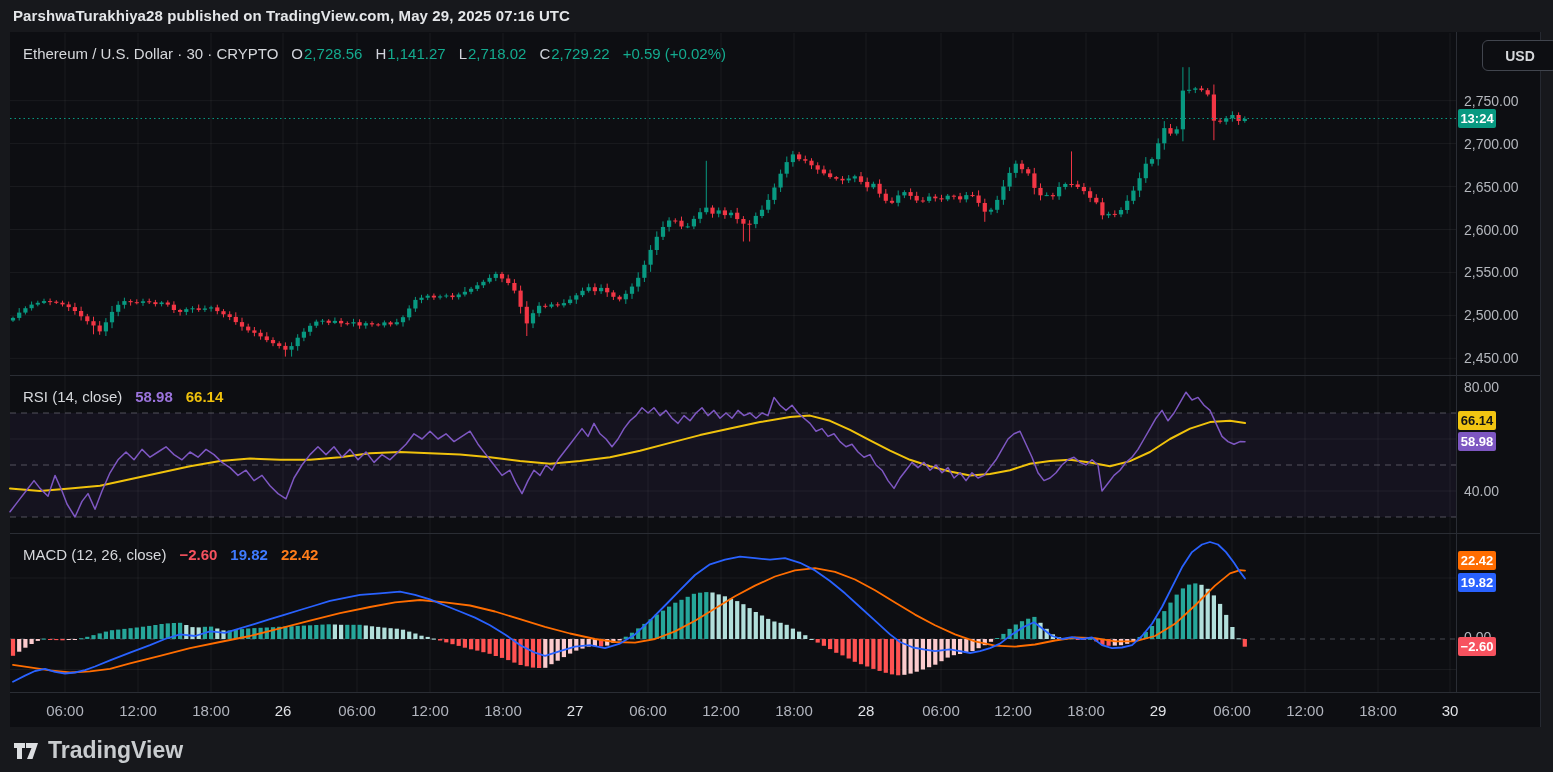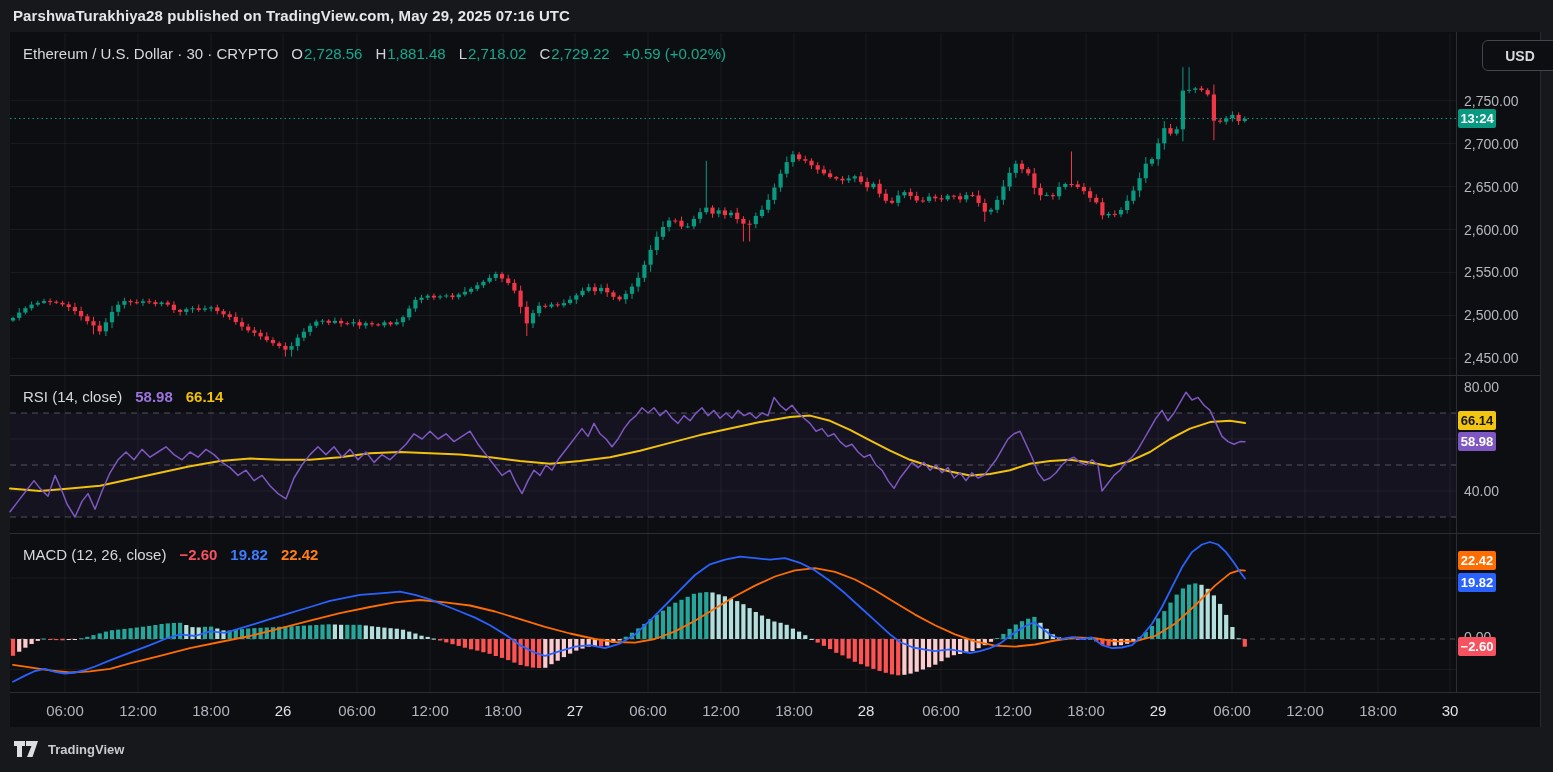--- a/index.html
+++ b/index.html
@@ -36,21 +36,21 @@
   #badge-macd-sig{top:551px;background:#ff6d00;}
   #badge-macd-line{top:573px;background:#2962ff;}
   #badge-macd-hist{top:637px;background:#f7525f;}
   #macd-zero-label{top:629px;}
   
   .time-label{position:absolute;top:702px;transform:translateX(-50%);font-size:15px;color:#b2b5be;z-index:2;}
   .time-label.strong{color:#e0e2e6;font-weight:400;}
   
   #footer{position:absolute;left:0;bottom:0;width:100%;height:45px;background:#17181c;z-index:3;}
   #tv-logo{position:absolute;left:13px;top:10px;display:flex;align-items:center;gap:9px;cursor:pointer;}
-  #tv-logo .brand{font-size:13px;font-weight:600;color:#c9cccf;}
+  #tv-logo .brand{font-size:23px;font-weight:600;color:#c9cccf;}
   
   .hit{position:absolute;z-index:0;}
 </style>
 </head>
 <body>
 
 <div id="app">
 
   <div id="topbar">
     <div class="txt">ParshwaTurakhiya28 published on TradingView.com, May 29, 2025 07:16 UTC</div>
@@ -782,21 +782,21 @@
     </div>
 
   <div id="symbol-legend" class="legend">
     <span>Ethereum / U.S. Dollar · 30 · CRYPTO</span>
     <span class="ohlc-pair">
         <span class="ohlc-k">O</span>
         <span class="val-up">2,728.56</span>
       </span>
     <span class="ohlc-pair">
         <span class="ohlc-k">H</span>
-        <span class="val-up">1,881.48</span>
+        <span class="val-up">1,141.27</span>
       </span>
     <span class="ohlc-pair">
         <span class="ohlc-k">L</span>
         <span class="val-up">2,718.02</span>
       </span>
     <span class="ohlc-pair">
         <span class="ohlc-k">C</span>
         <span class="val-up">2,729.22</span>
       </span>
     <span class="val-up">+0.59 (+0.02%)</span>

